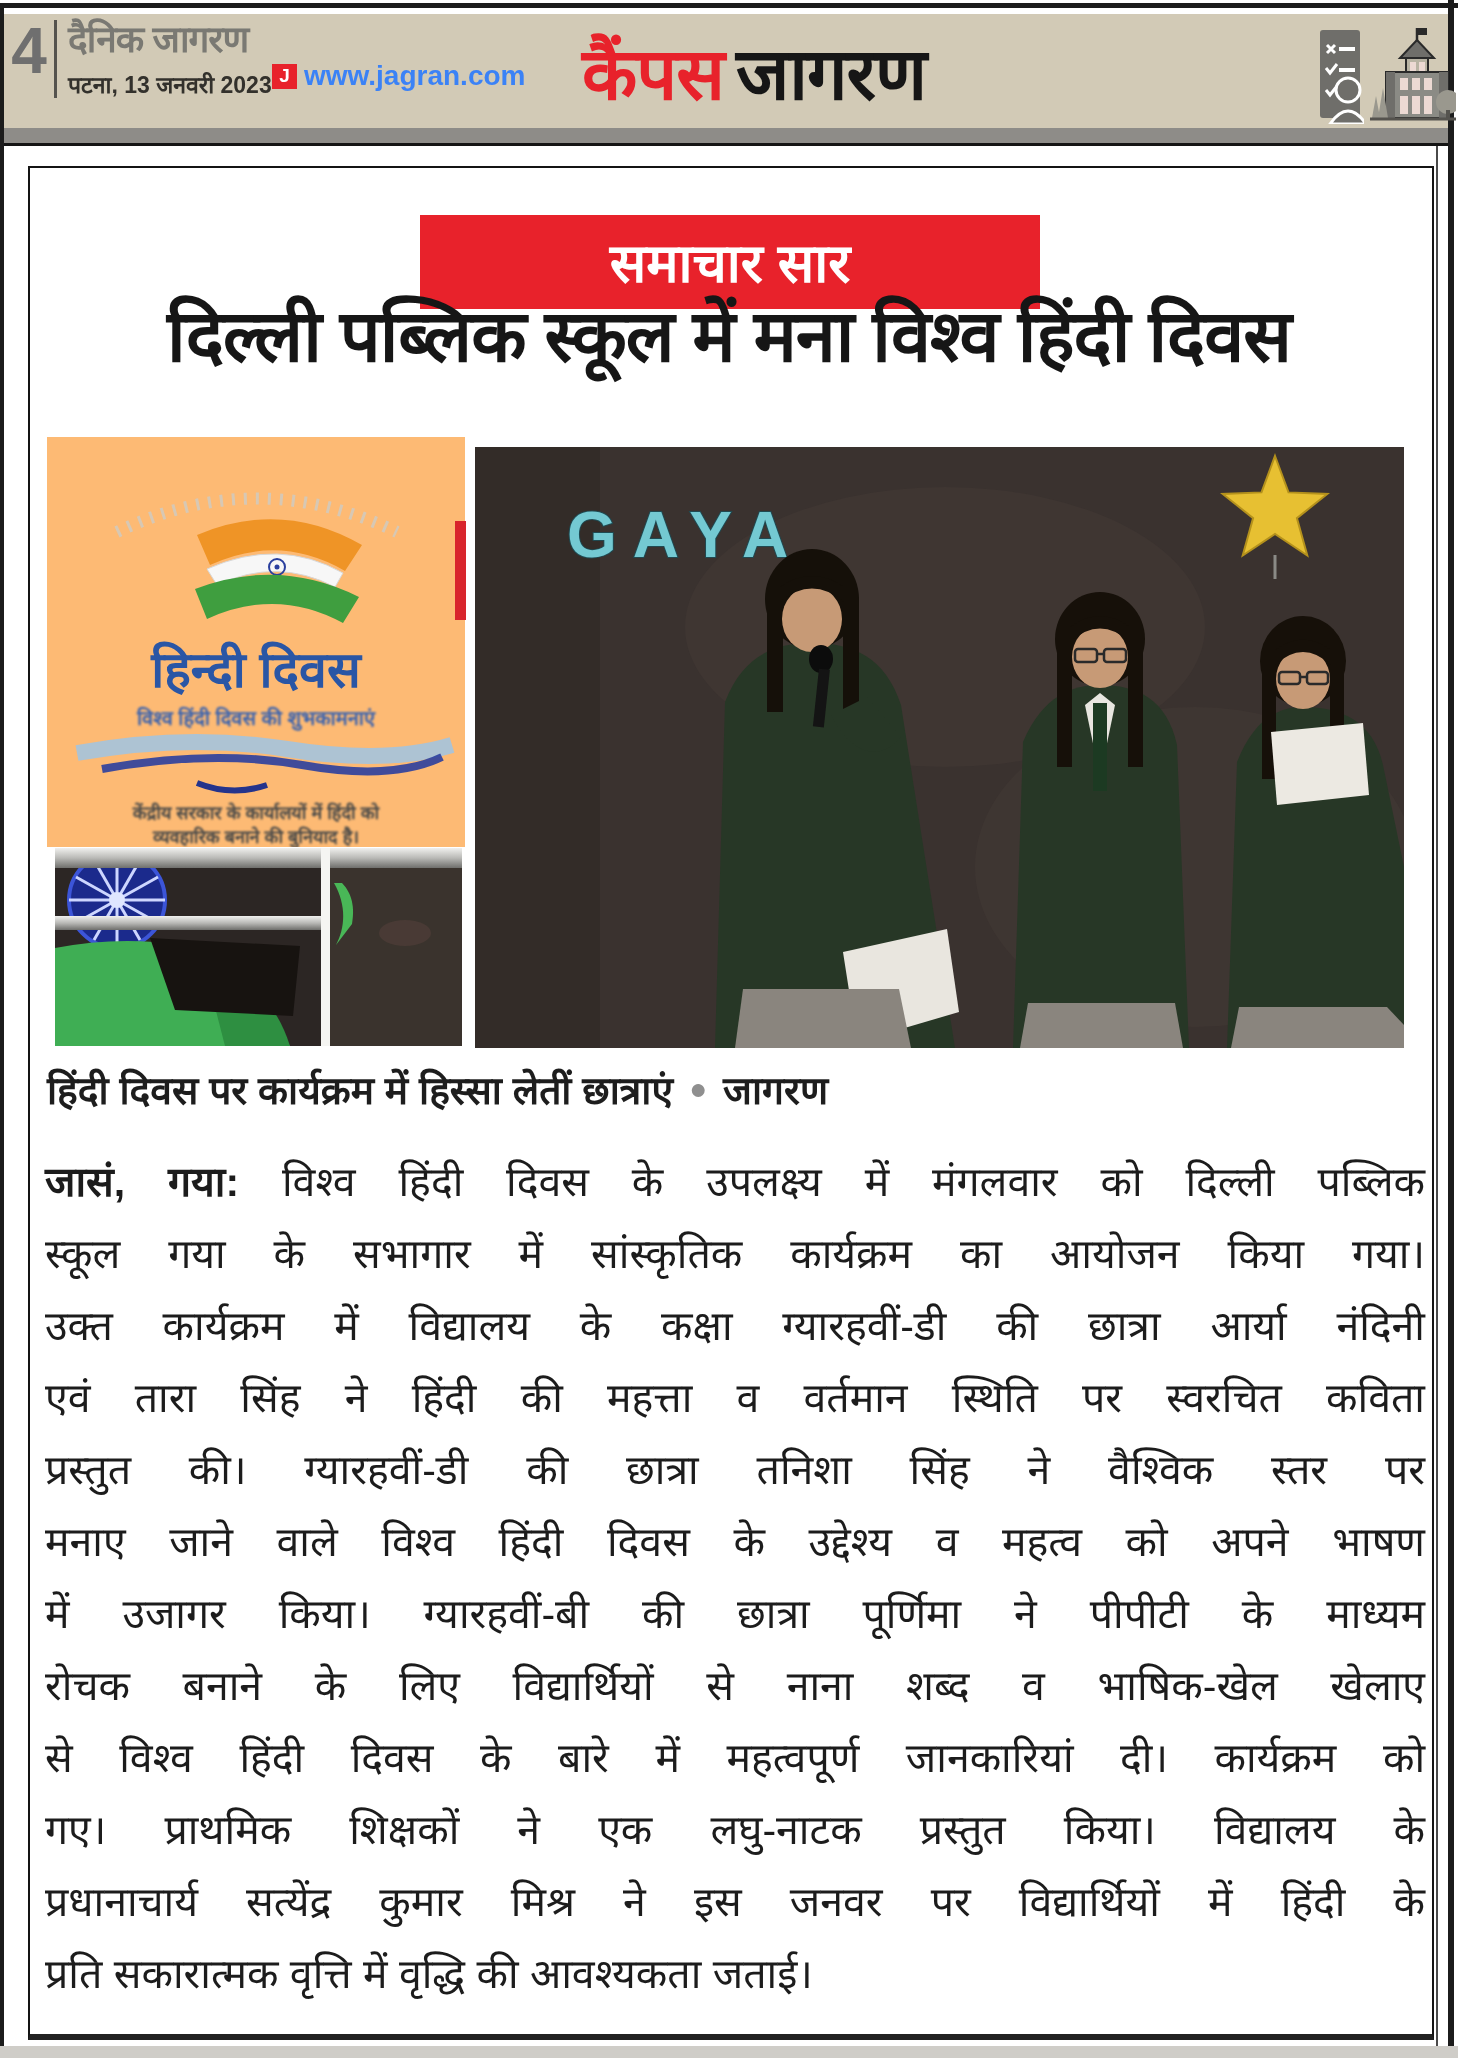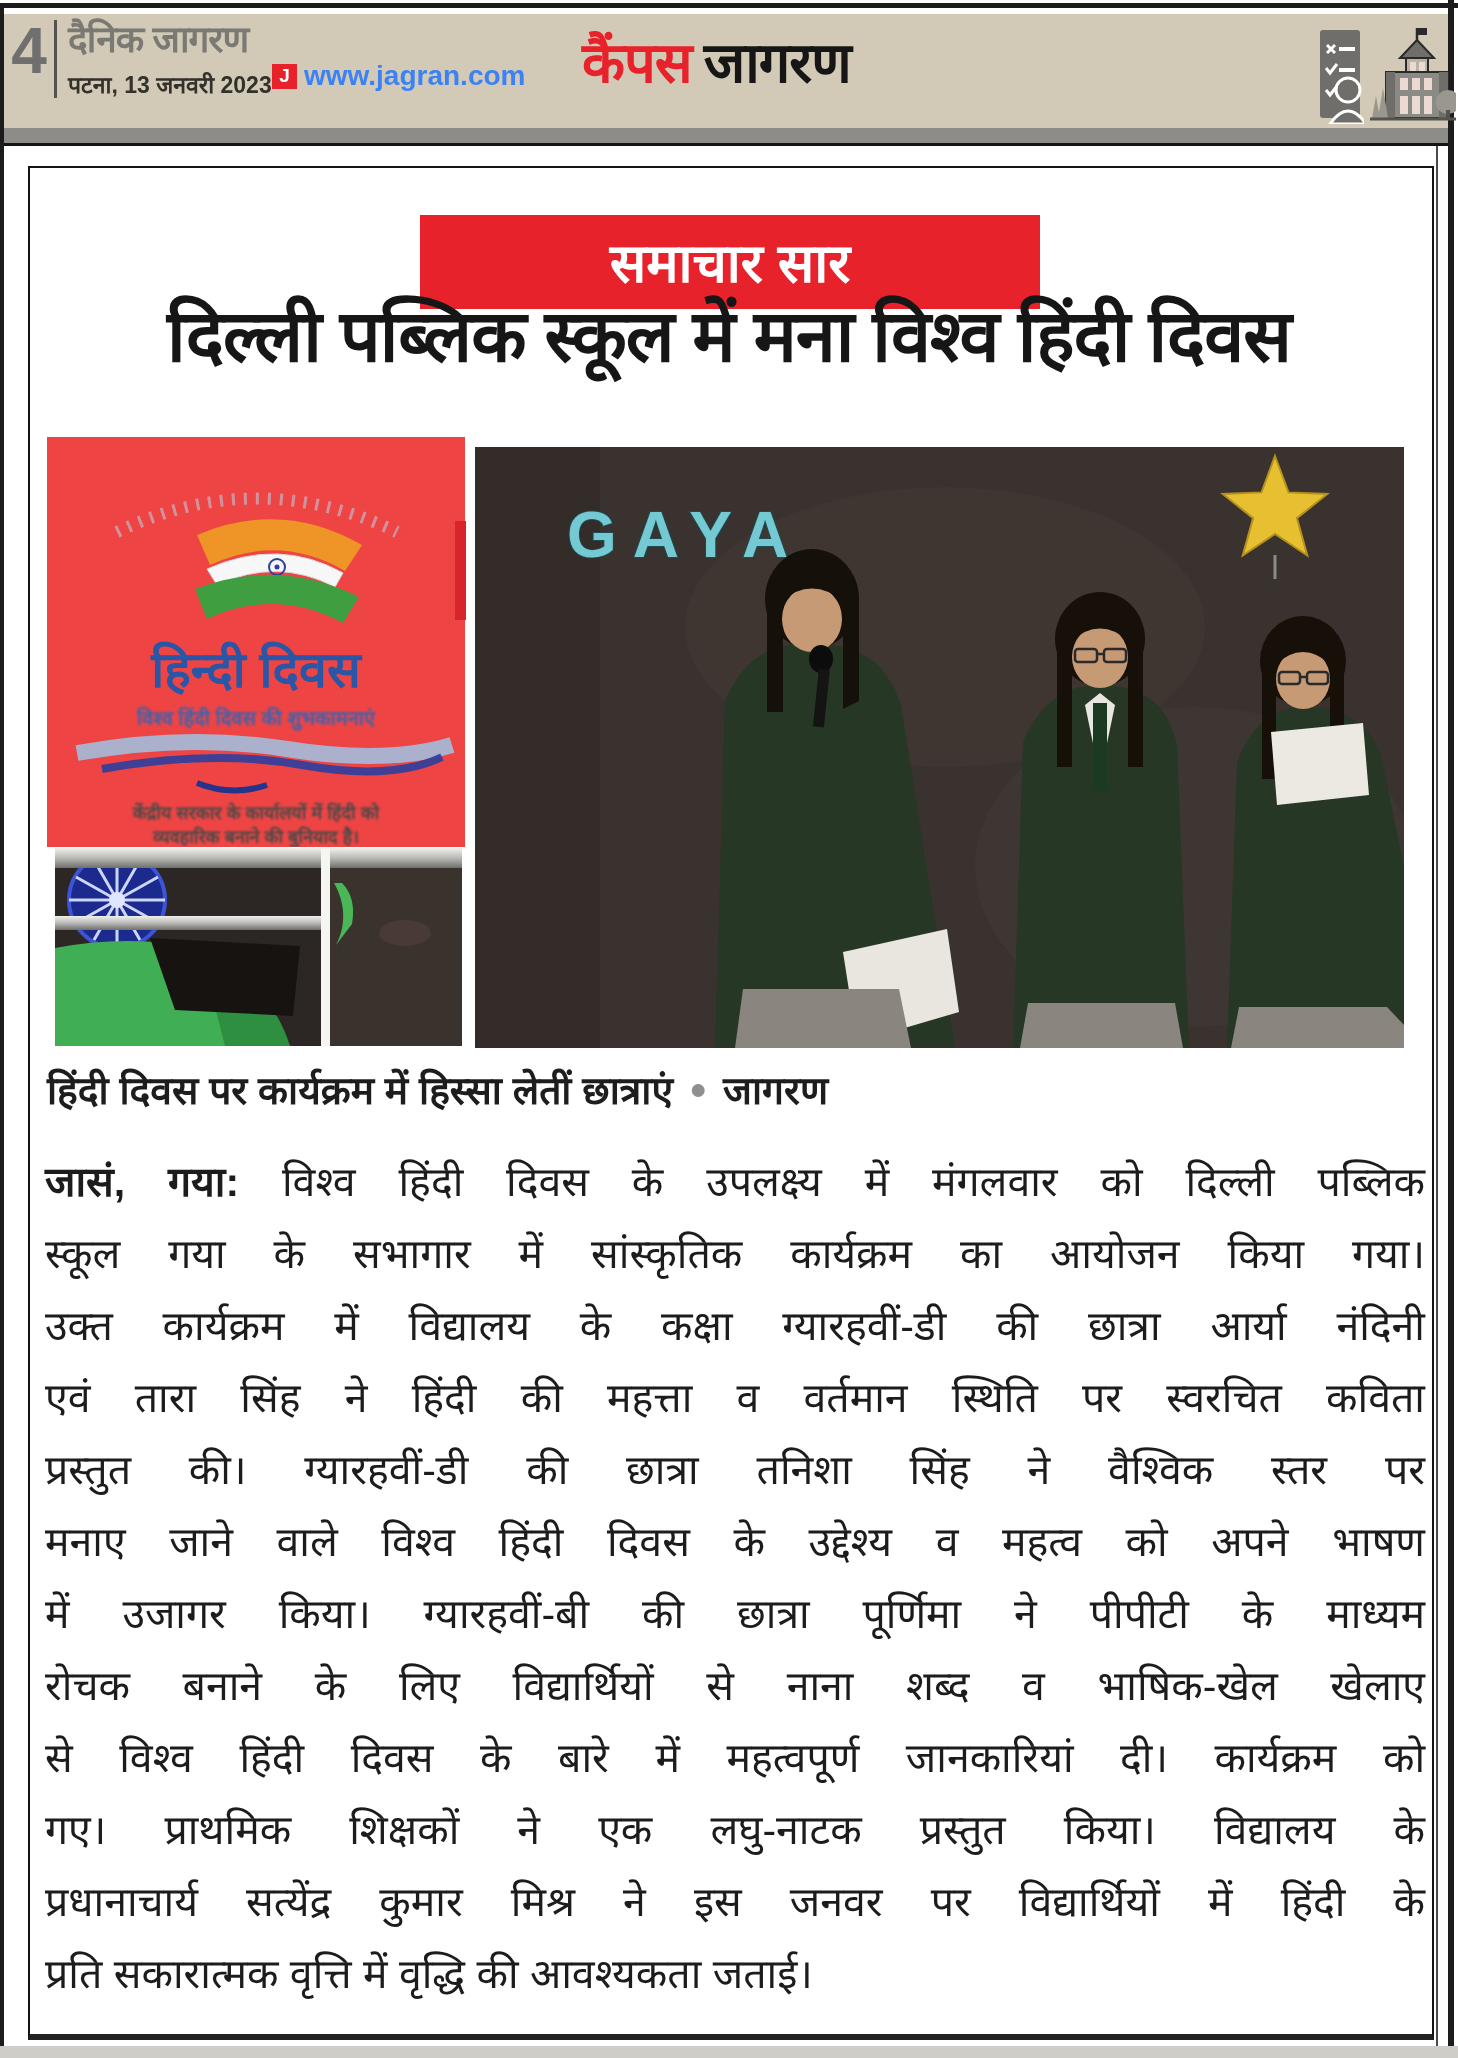--- a/index.html
+++ b/index.html
@@ -22,35 +22,35 @@
     font-size:64px;font-weight:800;color:#6f6f6f;}
   .topbar-divider{position:absolute;left:54px;top:20px;width:3px;height:78px;background:#55534e;}
   .masthead-small{position:absolute;left:68px;top:12px;font-size:37px;font-weight:800;color:#7a7973;
     letter-spacing:-1px;}
   .edition-date{position:absolute;left:68px;top:68px;font-size:23px;font-weight:700;color:#33312c;}
   .website{position:absolute;left:272px;top:60px;display:flex;align-items:center;gap:7px;}
   .jagran-j{width:25px;height:25px;background:#e8222b;color:#ffffff;font-size:19px;font-weight:800;
     display:flex;align-items:center;justify-content:center;}
   .website-label{font-size:28px;font-weight:800;color:#3b82f6;}
   .masthead-main{position:absolute;left:582px;top:22px;display:flex;gap:12px;align-items:baseline;
-    font-size:56px;font-weight:800;letter-spacing:-1px;}
+    font-size:72px;font-weight:800;letter-spacing:-1px;}
   .masthead-red{color:#e8222b;}
   .masthead-black{color:#161616;}
   .hdr-icons{position:absolute;left:1318px;top:26px;display:flex;gap:6px;align-items:flex-end;}
 
   
   .article-box{position:absolute;left:28px;top:166px;width:1402px;height:1866px;
     border:2px solid #141414;border-bottom:6px solid #222222;background:#ffffff;}
   .section-banner{position:absolute;left:420px;top:167px;width:620px;height:94px;background:#e8222b;
     color:#ffffff;text-align:center;line-height:96px;font-size:54px;font-weight:700;margin-top:48px;}
   .headline{position:absolute;left:38px;top:288px;width:1382px;text-align:center;
     font-size:72px;font-weight:800;color:#161616;letter-spacing:-1px;line-height:1.35;}
 
   
-  .logo-panel{position:absolute;left:47px;top:437px;width:418px;height:410px;background:#ef4444;}
+  .logo-panel{position:absolute;left:47px;top:437px;width:418px;height:410px;background:#fdba74;}
   .red-accent-bar{position:absolute;left:455px;top:521px;width:11px;height:99px;background:#d8252c;}
   .strip-photo{position:absolute;left:55px;top:848px;width:407px;height:198px;}
   .main-photo{position:absolute;left:475px;top:447px;width:929px;height:601px;}
 
   
   .caption{position:absolute;left:47px;top:1062px;width:1380px;display:flex;align-items:center;gap:16px;
     font-size:39px;font-weight:700;color:#1d1d1d;}
   .caption-bullet{color:#8f8f8f;font-size:30px;line-height:1;}
 
   

